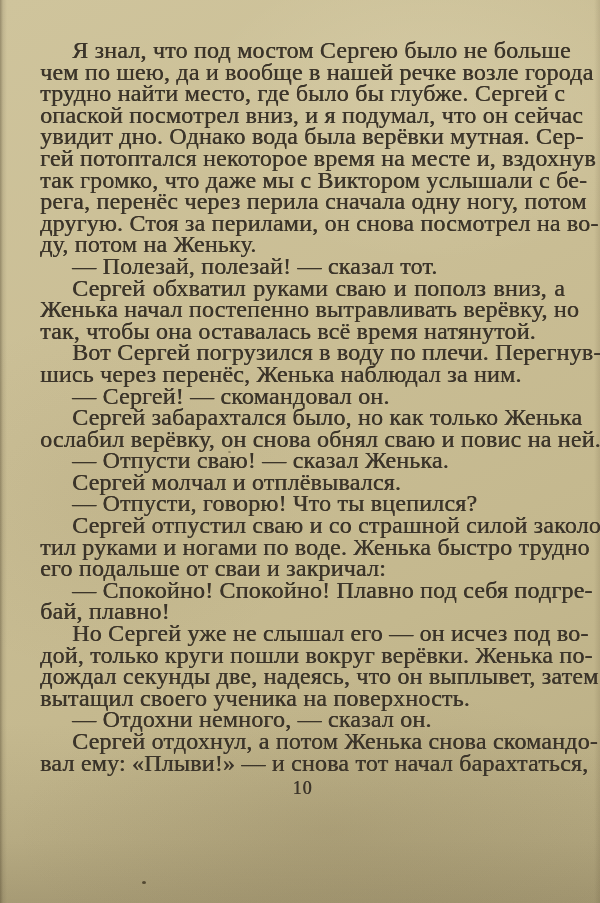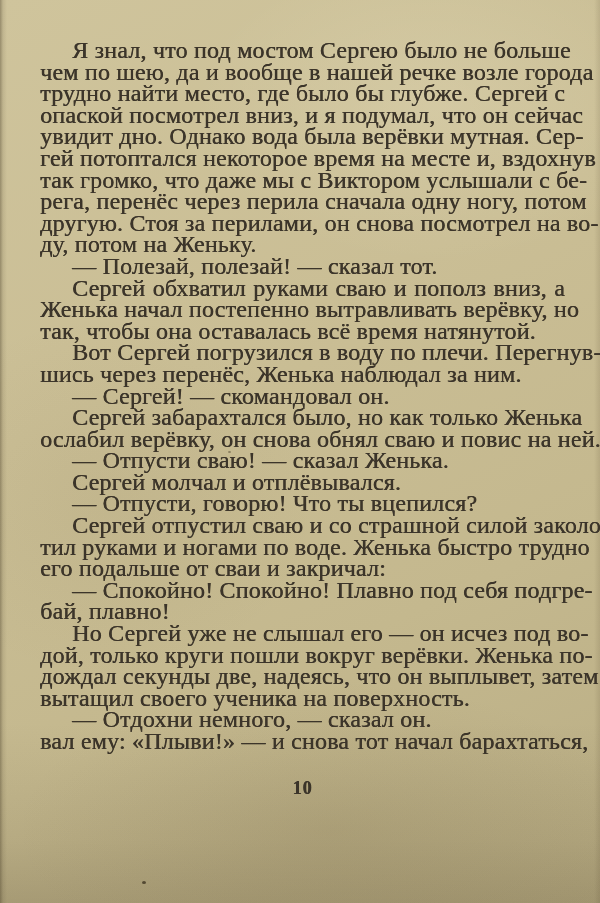--- a/index.html
+++ b/index.html
@@ -52,21 +52,20 @@
   }
   .line.indent{ padding-left:32px; }
   .pageno{
     position:absolute;
     left:40px; top:778px; width:525px;
     text-align:center;
     font-size:18px;
     color:var(--ink);
     letter-spacing:1px;
     text-shadow:0.4px 0 0 currentColor;
-    font-weight:bold;
   }
   .speck{
     position:absolute;
     background:rgba(55,45,28,0.75);
     border-radius:50%;
   }
   .speck.s1{ left:142px; top:881px; width:4px; height:3px; }
   .speck.s2{ left:426px; top:270px; width:3px; height:3px; opacity:.6; }
   .speck.s3{ left:228px; top:451px; width:3px; height:2px; opacity:.55; }
 </style>
@@ -100,19 +99,20 @@
       <div class="line indent">Сергей отпустил сваю и со страшной силой заколо-</div>
       <div class="line">тил руками и ногами по воде. Женька быстро трудно</div>
       <div class="line end">его подальше от сваи и закричал:</div>
       <div class="line indent">— Спокойно! Спокойно! Плавно под себя подгре-</div>
       <div class="line end">бай, плавно!</div>
       <div class="line indent">Но Сергей уже не слышал его — он исчез под во-</div>
       <div class="line">дой, только круги пошли вокруг верёвки. Женька по-</div>
       <div class="line">дождал секунды две, надеясь, что он выплывет, затем</div>
       <div class="line end">вытащил своего ученика на поверхность.</div>
       <div class="line indent end">— Отдохни немного, — сказал он.</div>
+      <div class="line indent">Сергей отдохнул, а потом Женька снова скомандо-</div>
       <div class="line">вал ему: «Плыви!» — и снова тот начал барахтаться,</div>
     </div>
   <div class="pageno">10</div>
   <div class="speck s1"></div>
   <div class="speck s2"></div>
   <div class="speck s3"></div>
 </div>
 
 </body></html>

